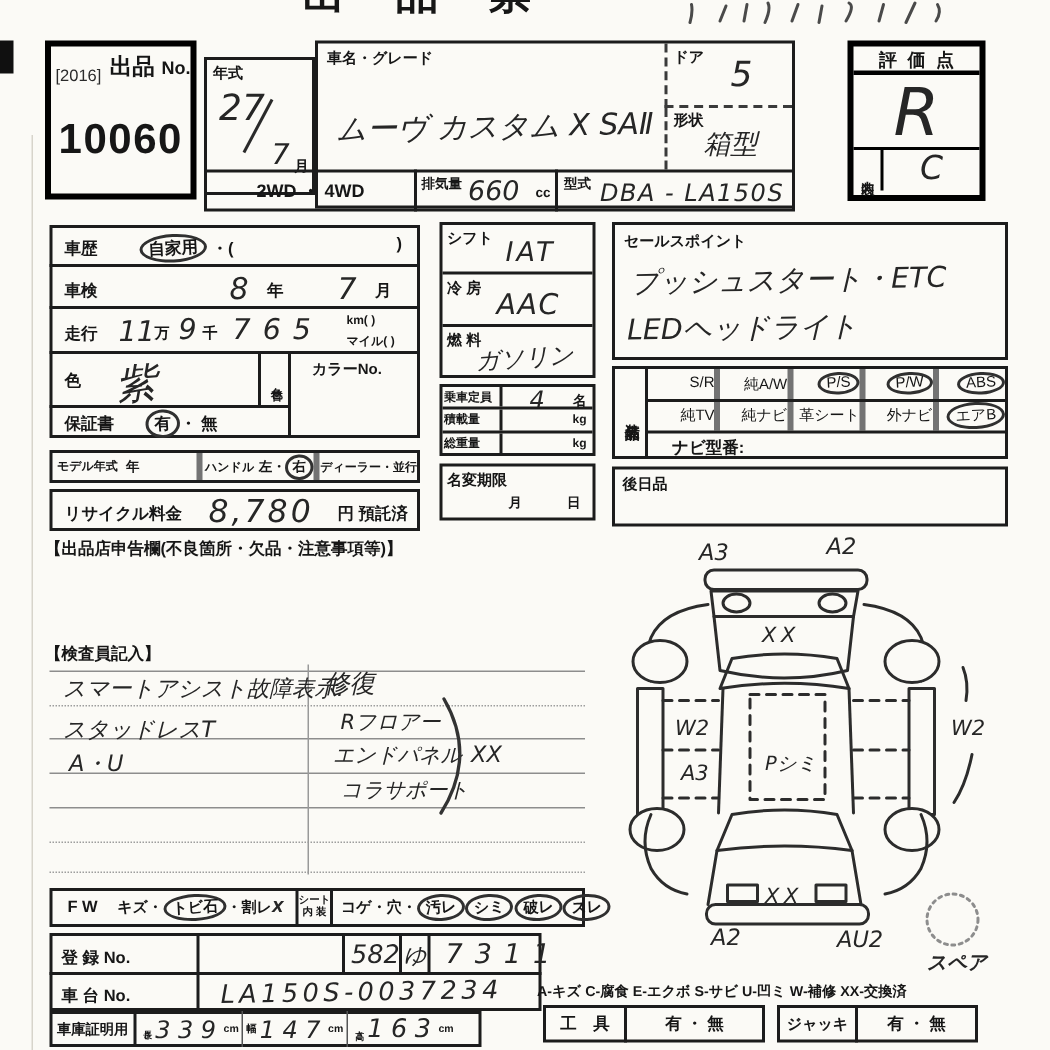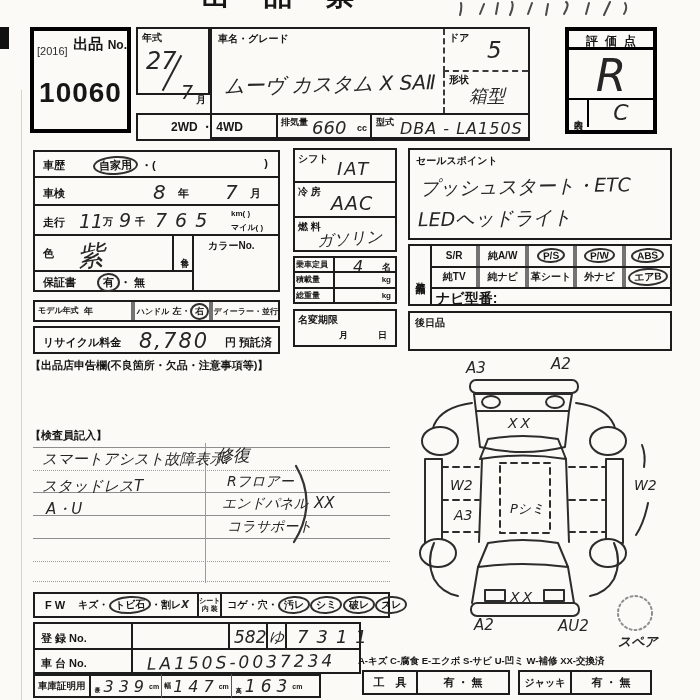--- a/index.html
+++ b/index.html
@@ -9,21 +9,21 @@
 .abs{position:absolute}
 .box{position:absolute;border:2px solid #1c1c1c;background:transparent}
 .thick{border:4px solid #000}
 .lbl{font-weight:bold;white-space:nowrap}
 .hw{font-family:"DejaVu Sans",sans-serif;font-style:italic;color:#262626;white-space:nowrap}
 .circ{display:inline-block;border:2px solid #303030;border-radius:50%;padding:0 4px;transform:rotate(-3deg)}
 .vstack{writing-mode:vertical-rl;text-orientation:upright;letter-spacing:1px;white-space:nowrap}
 .rule{position:absolute;height:0;border-top:1px solid #8d8d8d}
 .rule.dot{border-top:1px dotted #9d9d9d}
 .cellline{border-left:4px solid #737373}
-.gridcell{flex:1;display:flex;align-items:center;justify-content:center;font-size:10px;font-weight:bold;white-space:nowrap}
+.gridcell{flex:1;display:flex;align-items:center;justify-content:flex-end;font-size:10px;font-weight:normal;white-space:nowrap}
 .sup{font-size:7px;vertical-align:super}
 svg text.hwt{font-family:"DejaVu Sans",sans-serif;font-style:italic;fill:#262626}
 </style>
 </head>
 <body>
 
 <div id="sheet">
 
   <div class="abs lbl" style="left:202px;top:-23px;font-size:28px;letter-spacing:34px">出品票</div>
 
@@ -47,21 +47,21 @@
 
   <div class="box thick" style="left:30px;top:27px;width:101px;height:106px">
     <div class="abs" style="left:0;top:4px;width:100%;text-align:right">
       <span class="lbl" style="font-size:15px">出品</span>
       <span class="lbl" style="font-size:12px">No.</span>
     </div>
     <div class="abs" style="left:3px;top:14px;font-size:11px;color:#2b2b2b">[2016]</div>
     <div class="abs lbl" style="left:0;top:46px;width:100%;text-align:center;font-size:28px;letter-spacing:1px">10060</div>
   </div>
 
-  <div class="box" style="left:136px;top:27px;width:74px;height:68px">
+  <div class="box" style="left:136px;top:38px;width:74px;height:92px">
     <div class="abs lbl" style="left:4px;top:2px;font-size:10px">年式</div>
     <div class="abs hw" style="left:8px;top:18px;font-size:24px">27</div>
     <div class="abs" style="left:33px;top:24px;width:0;height:40px;border-left:2px solid #2a2a2a;transform:rotate(28deg)"></div>
     <div class="abs hw" style="left:43px;top:52px;font-size:19px">7</div>
     <div class="abs lbl" style="left:58px;top:64px;font-size:10px">月</div>
   </div>
 
   <div class="box" style="left:210px;top:27px;width:320px;height:112px">
     <div class="abs lbl" style="left:6px;top:3px;font-size:10px">車名・グレード</div>
     <div class="abs hw" style="left:12px;top:42px;font-size:20px;transform:rotate(-1deg)">ムーヴ カスタム X SAⅡ</div>
@@ -258,21 +258,21 @@
             <span>革シート</span>
           </div>
         <div class="gridcell cellline">
             <span>外ナビ</span>
           </div>
         <div class="gridcell cellline">
             <span class="circ">エアB</span>
           </div>
       </div>
       <div style="height:17px;border-top:2px solid #1c1c1c">
-        <span class="lbl" style="font-size:14px;margin-left:4px;line-height:15px;display:inline-block">ナビ型番:</span>
+        <span class="lbl" style="font-size:11px;margin-left:16px;line-height:15px;display:inline-block">ナビ型番:</span>
       </div>
     </div>
   </div>
 
   <div class="box" style="left:408px;top:311px;width:264px;height:40px">
     <span class="abs lbl" style="left:5px;top:3px;font-size:10px">後日品</span>
   </div>
 
   <svg class="abs" style="left:396px;top:353px" width="294" height="302" viewBox="0 0 294 302">
     <g fill="none" stroke="#2c2c2c" stroke-width="2" stroke-linecap="round" stroke-linejoin="round">

